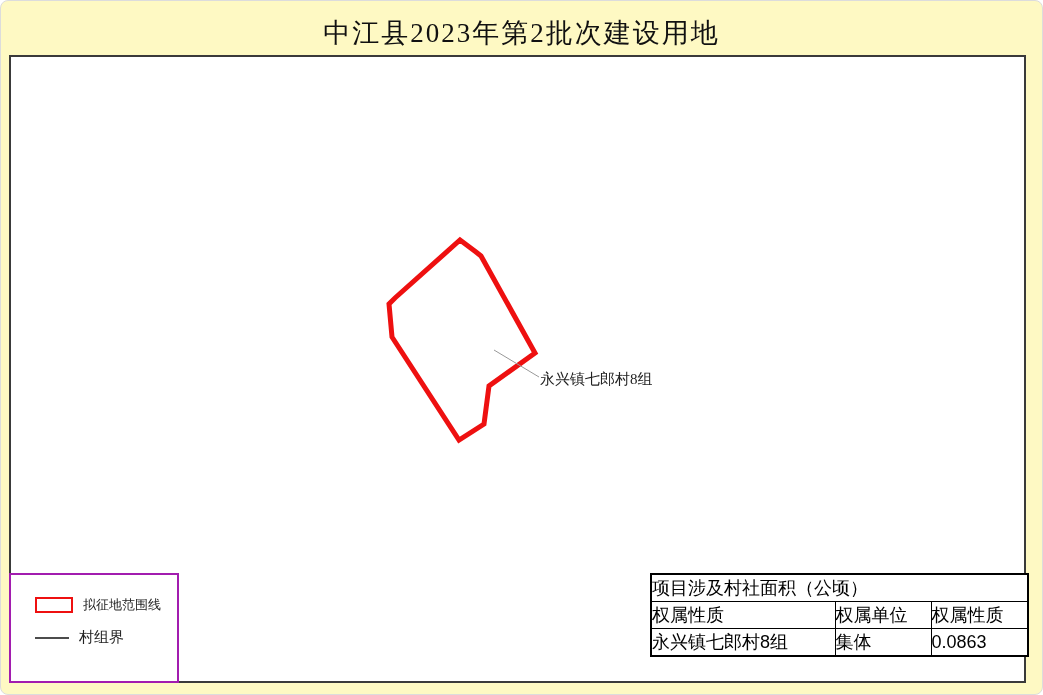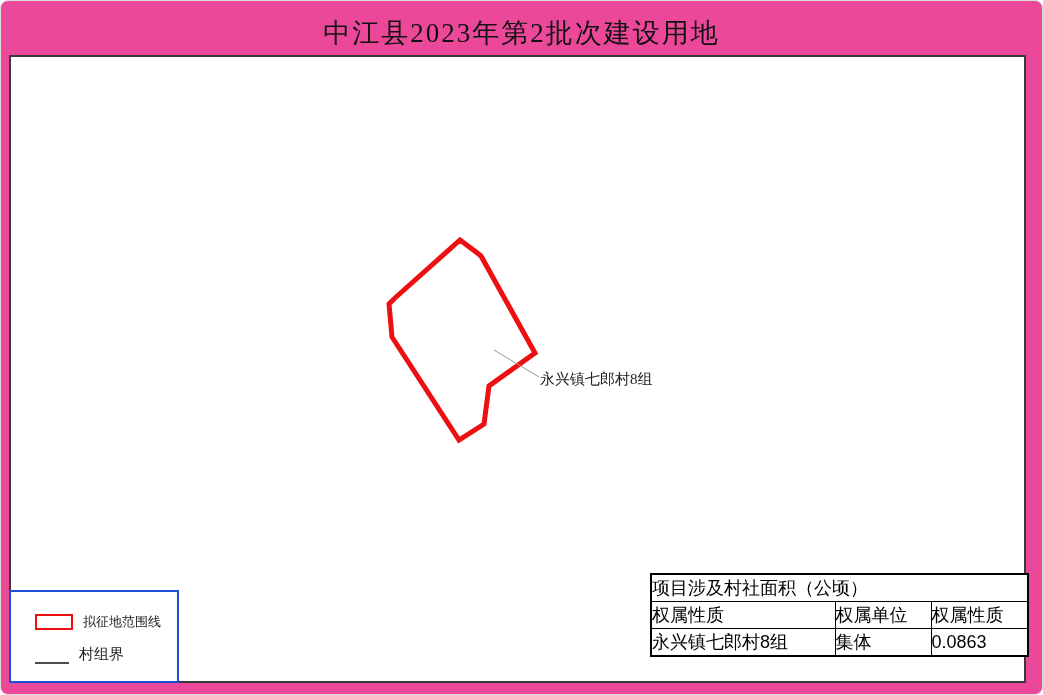--- a/index.html
+++ b/index.html
@@ -1,19 +1,19 @@
 <!DOCTYPE html>
 <html><head>
 <meta charset="utf-8">
 <style>
   html,body{margin:0;padding:0;background:#fff;}
   .page{
     position:relative;
     width:1043px;height:695px;
-    background:#ec4899;
+    background:#fef9c3;
     border:1px solid #dcdcdc;
     border-radius:8px;
     box-sizing:border-box;
     overflow:hidden;
     font-family:"Liberation Serif", serif;
     padding-left:40px;
   }
   .title{
     position:absolute;
     left:0; top:14px; width:100%;
@@ -40,33 +40,33 @@
     position:absolute;
     left:529px; top:313px; 
     font-size:15px;
     color:#222;
     white-space:nowrap;
     font-family:"Liberation Serif", serif;
   }
   .legend{
     position:absolute;
     left:-2px; bottom:-2px;
-    width:170px; height:93px;
-    border:2px solid #1d4ed8;
+    width:170px; height:110px;
+    border:2px solid #a21caf;
     box-sizing:border-box;
     background:#fff;
   }
   .legend-item{
     position:absolute;
     left:24px;
     display:flex;
     align-items:center;
   }
   .legend-item.li-0{ top:21px; }
-  .legend-item.li-1{ top:53px;align-items:flex-end; }
+  .legend-item.li-1{ top:53px; }
   .swatch-rect{
     width:34px; height:12px;
     border:2px solid #ee1010;
     background:#fff;
     margin-right:10px;
     flex:none;
   }
   .swatch-line{
     width:34px; height:0;
     border-top:2px solid #4c4c4c;

